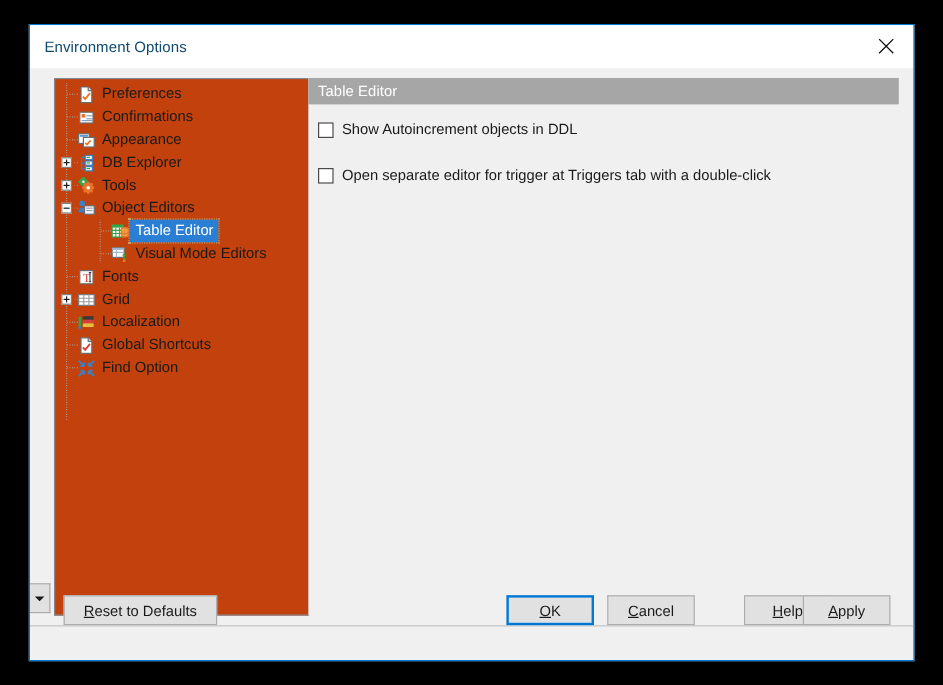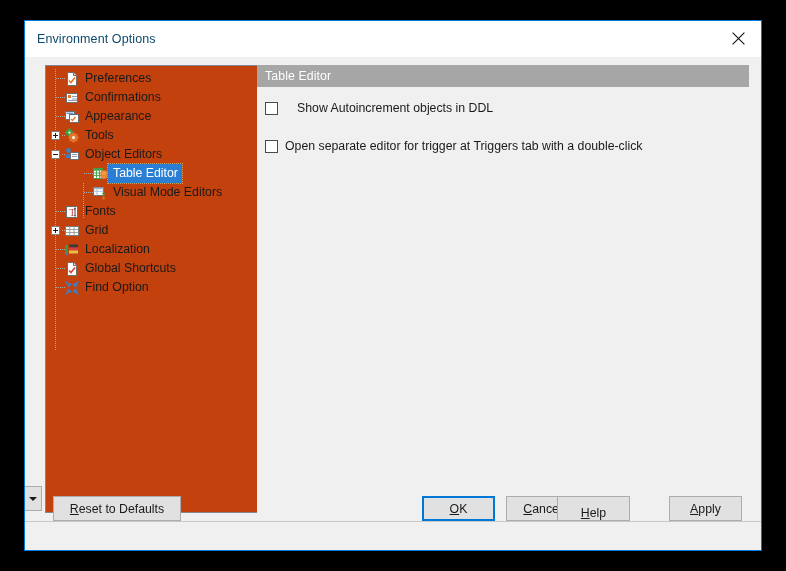--- a/index.html
+++ b/index.html
@@ -161,21 +161,21 @@
   }
   .cb-row {
     display: flex;
     align-items: center;
     margin-top: 24px;
     margin-left: 8px;
     font-size: 12.3px;
     color: #1a1a1a;
     cursor: default;
   }
-  .cb-row:first-of-type { margin-top: 14px; gap: 12px; }
+  .cb-row:first-of-type { margin-top: 14px; }
   .cbox {
     width: 13px; height: 13px;
     background: #ffffff;
     border: 1px solid #4a4a4a;
     flex: 0 0 13px;
     margin-right: 7px;
   }
 
   
   #separator {
@@ -207,21 +207,21 @@
   .btn .ul { text-decoration: underline; }
   #reset-button { left: 28px; top: 10px; width: 128px; }
   #reset-dropdown {
     left: 140px; top: 10px; width: 17px; height: 25px;
     background: #e1e1e1; border: 1px solid #adadad; border-left: none;
     display: flex; align-items: center; justify-content: center;
   }
   #ok-button { left: 397px; top: 10px; width: 73px;
     border: 2px solid #0078d7; background: #e1e1e1; }
   #cancel-button { left: 481px; top: 10px; width: 73px; }
-  #help-button  { left: 532px; top: 10px; width: 73px; align-items: flex-end; }
+  #help-button  { left: 595px; top: 10px; width: 73px; }
   #apply-button { left: 644px; top: 10px; width: 73px; }
   .caret {
     width: 0; height: 0;
     border-left: 4px solid transparent;
     border-right: 4px solid transparent;
     border-top: 4px solid #1a1a1a;
   }
 </style>
 </head>
 <body>
@@ -267,20 +267,34 @@
           </div>
           <div class="tree-item">
             <div class="hline" style="left: 10px; width: 9px;"></div>
             <span class="ticon ind1"><svg width="16" height="16" viewBox="0 0 16 16">
         <rect x="1.5" y="2.5" width="9" height="8" fill="#fff" stroke="#6d6d6d"></rect>
         <rect x="5.5" y="5.5" width="9" height="8" fill="#fff" stroke="#6d6d6d"></rect>
         <path d="M7 10l1.5 1.5 3-3.5" stroke="#e8752a" stroke-width="1.4" fill="none"></path>
         <rect x="2.5" y="3.5" width="7" height="1.5" fill="#5a9bd5"></rect>
       </svg></span>
             <span class="tlabel">Appearance</span>
+          </div>
+          <div class="tree-item">
+            <div class="expander plus"></div>
+            <div class="hline" style="left: 16px; width: 3px;"></div>
+            <span class="ticon ind1"><svg width="16" height="16" viewBox="0 0 16 16">
+        <rect x="7" y="1.5" width="6" height="3.5" fill="#fff" stroke="#3b7fc4"></rect>
+        <rect x="7" y="6.2" width="6" height="3.5" fill="#fff" stroke="#3b7fc4"></rect>
+        <rect x="7" y="10.9" width="6" height="3.5" fill="#fff" stroke="#3b7fc4"></rect>
+        <path d="M4 3.2v9.5M4 3.2h3M4 8h3M4 12.7h3" stroke="#3b7fc4" stroke-width="1" fill="none"></path>
+        <rect x="8" y="2.6" width="3" height="1" fill="#3aa34a"></rect>
+        <rect x="8" y="7.3" width="3" height="1" fill="#3aa34a"></rect>
+        <rect x="8" y="12" width="3" height="1" fill="#3aa34a"></rect>
+      </svg></span>
+            <span class="tlabel">DB Explorer</span>
           </div>
           <div class="tree-item">
             <div class="expander plus"></div>
             <div class="hline" style="left: 16px; width: 3px;"></div>
             <span class="ticon ind1"><svg width="16" height="16" viewBox="0 0 16 16">
         <g fill="#3aa34a">
                   <circle cx="5.5" cy="4.5" r="3.2"></circle>
         <rect x="4.6" y="0.6" width="1.8" height="7.8"></rect>
                   <rect x="1.6" y="3.6" width="7.8" height="1.8"></rect>
         <rect x="2.3" y="1.6" width="1.8" height="6" transform="rotate(-45 5.5 4.5)"></rect>

